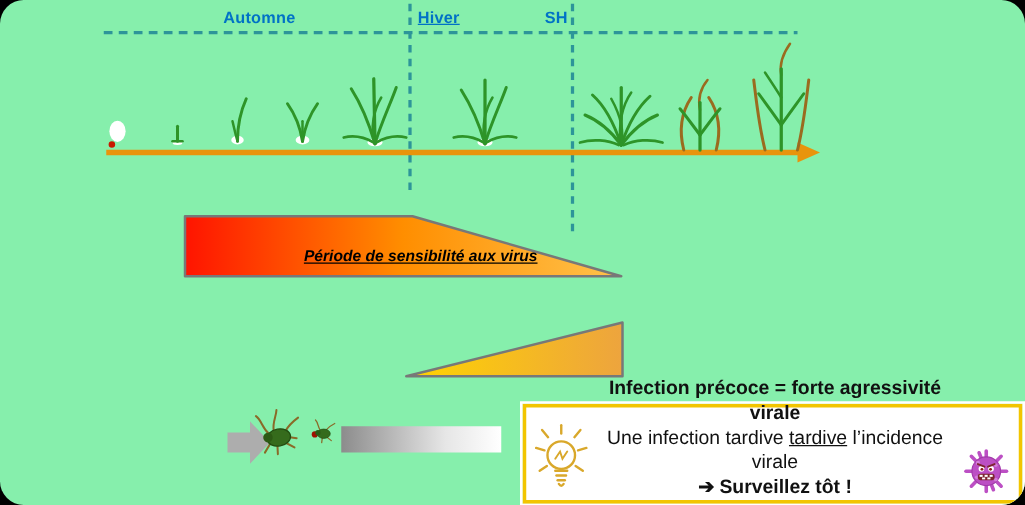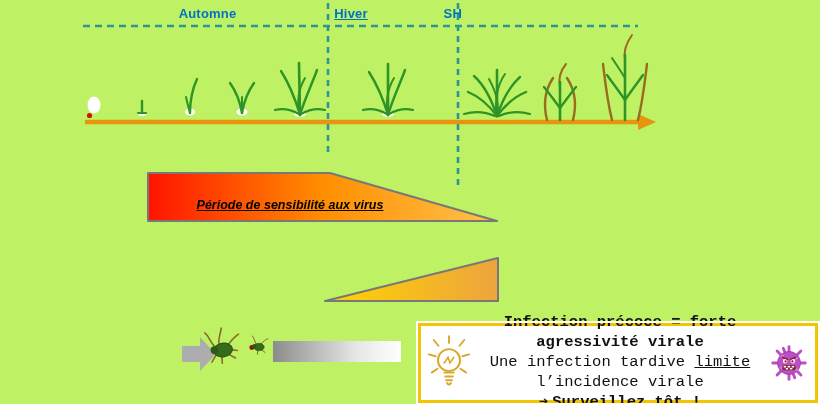--- a/index.html
+++ b/index.html
@@ -1,38 +1,38 @@
 <!DOCTYPE html>
 <html><head>
 <meta charset="utf-8">
 <style>
   html,body{margin:0;padding:0;background:#000;}
   .stage{
-    position:relative;width:820px;height:404px;background:#bef264;
-    overflow:hidden;font-family:"Liberation Sans",sans-serif;
+    position:relative;width:820px;height:404px;background:#86efac;
+    overflow:hidden;font-family:"Liberation Sans",sans-serif;border-radius:19px;
   }
   .art{position:absolute;left:0;top:0;}
   .season-label{
     position:absolute;top:6px;font-size:13px;font-weight:bold;
     color:#0072C6;text-align:center;letter-spacing:.2px;
   }
   .lbl-automne{left:150px;width:115px;}
   .lbl-hiver{left:325px;width:52px;text-decoration:underline;}
-  .lbl-sh{left:428px;width:34px;text-align:right;}
+  .lbl-sh{left:428px;width:34px;}
   .lbl-printemps{left:505px;width:92px;}
   .sens-label{
-    position:absolute;left:150px;top:198px;width:280px;text-align:center;
+    position:absolute;left:150px;top:198px;width:280px;text-align:right;
     font-size:12.5px;font-weight:bold;font-style:italic;
     text-decoration:underline;color:#000;
   }
   .info-box{
     position:absolute;left:418px;top:323px;width:400px;height:80px;
     box-sizing:border-box;background:#fff;border:3px solid #F2C500;
-    outline:2px solid #fff;display:flex;align-items:center;
-    padding:0 5px;gap:3px;font-family:Liberation Mono, monospace;
+    outline:2px solid #fff;display:flex;align-items:flex-end;
+    padding:0 5px;gap:3px;
   }
   .info-text{flex:1;text-align:center;color:#111;font-size:15.5px;line-height:1.28;}
   .info-line1,.info-line3{font-weight:bold;}
   .u{text-decoration:underline;}
   .arrow-glyph{font-weight:bold;margin-right:4px;}
 </style>
 </head>
 <body>
 
 <div class="stage">
@@ -196,21 +196,21 @@
           <path d="M13,15 L8,9"></path>
           <path d="M35,15 L40,9"></path>
         <path d="M10,26 L3,24"></path>
           <path d="M38,26 L45,24"></path>
         <path d="M12,39 L6,43"></path>
           <path d="M36,39 L42,43"></path>
       </g>
     </svg>
     <div class="info-text">
       <div class="info-line1">Infection précoce = forte agressivité virale</div>
-      <div class="info-line2"><span>Une infection tardive </span><span class="u">limite</span><span> l’incidence virale</span></div>
+      <div class="info-line2"><span>Une infection tardive </span><span class="u">tardive</span><span> l’incidence virale</span></div>
       <div class="info-line3"><span class="arrow-glyph">➔</span><span>Surveillez tôt !</span></div>
     </div>
     <svg width="42" height="46" viewBox="-22 -24 44 48">
       <g stroke="#BC4FC4" stroke-width="3" stroke-linecap="round">
         <line x1="0" y1="-11" x2="0" y2="-17"></line>
           <line x1="0" y1="11" x2="0" y2="17"></line>
         <line x1="-11" y1="0" x2="-17" y2="0"></line>
           <line x1="11" y1="0" x2="17" y2="0"></line>
         <line x1="-8" y1="-8" x2="-12.5" y2="-12.5"></line>
           <line x1="8" y1="-8" x2="12.5" y2="-12.5"></line>

